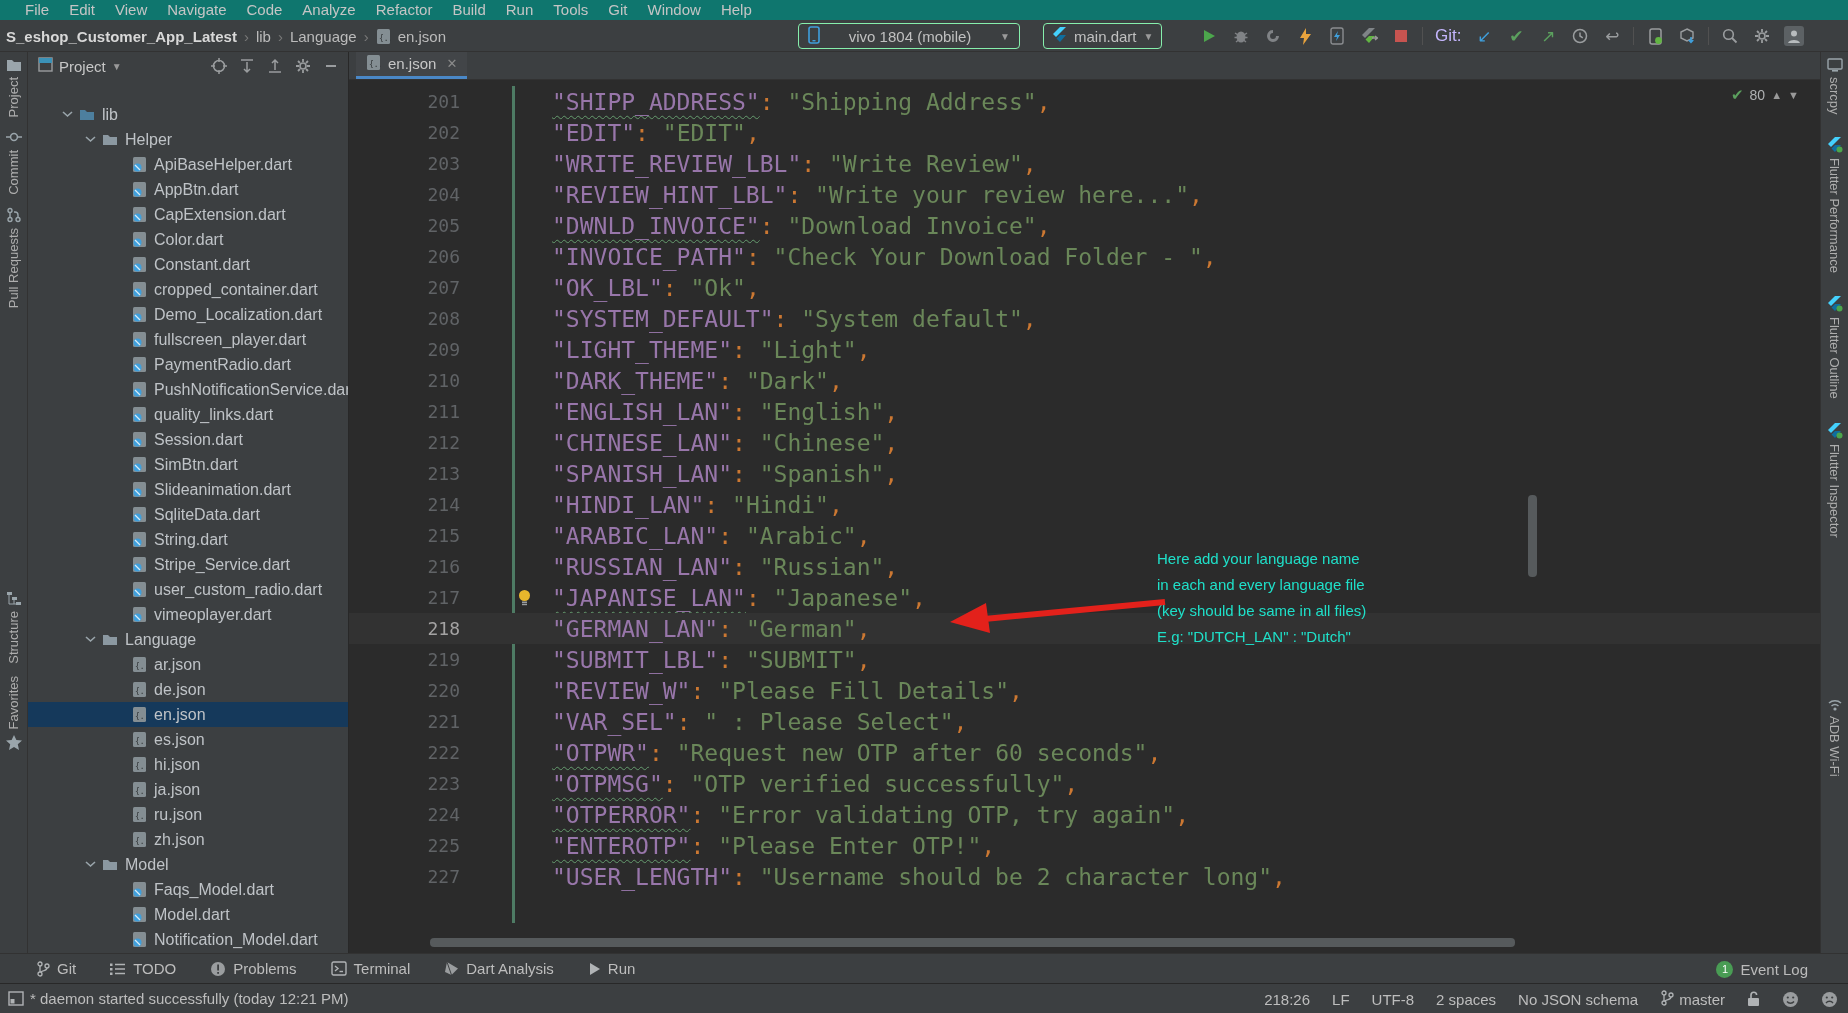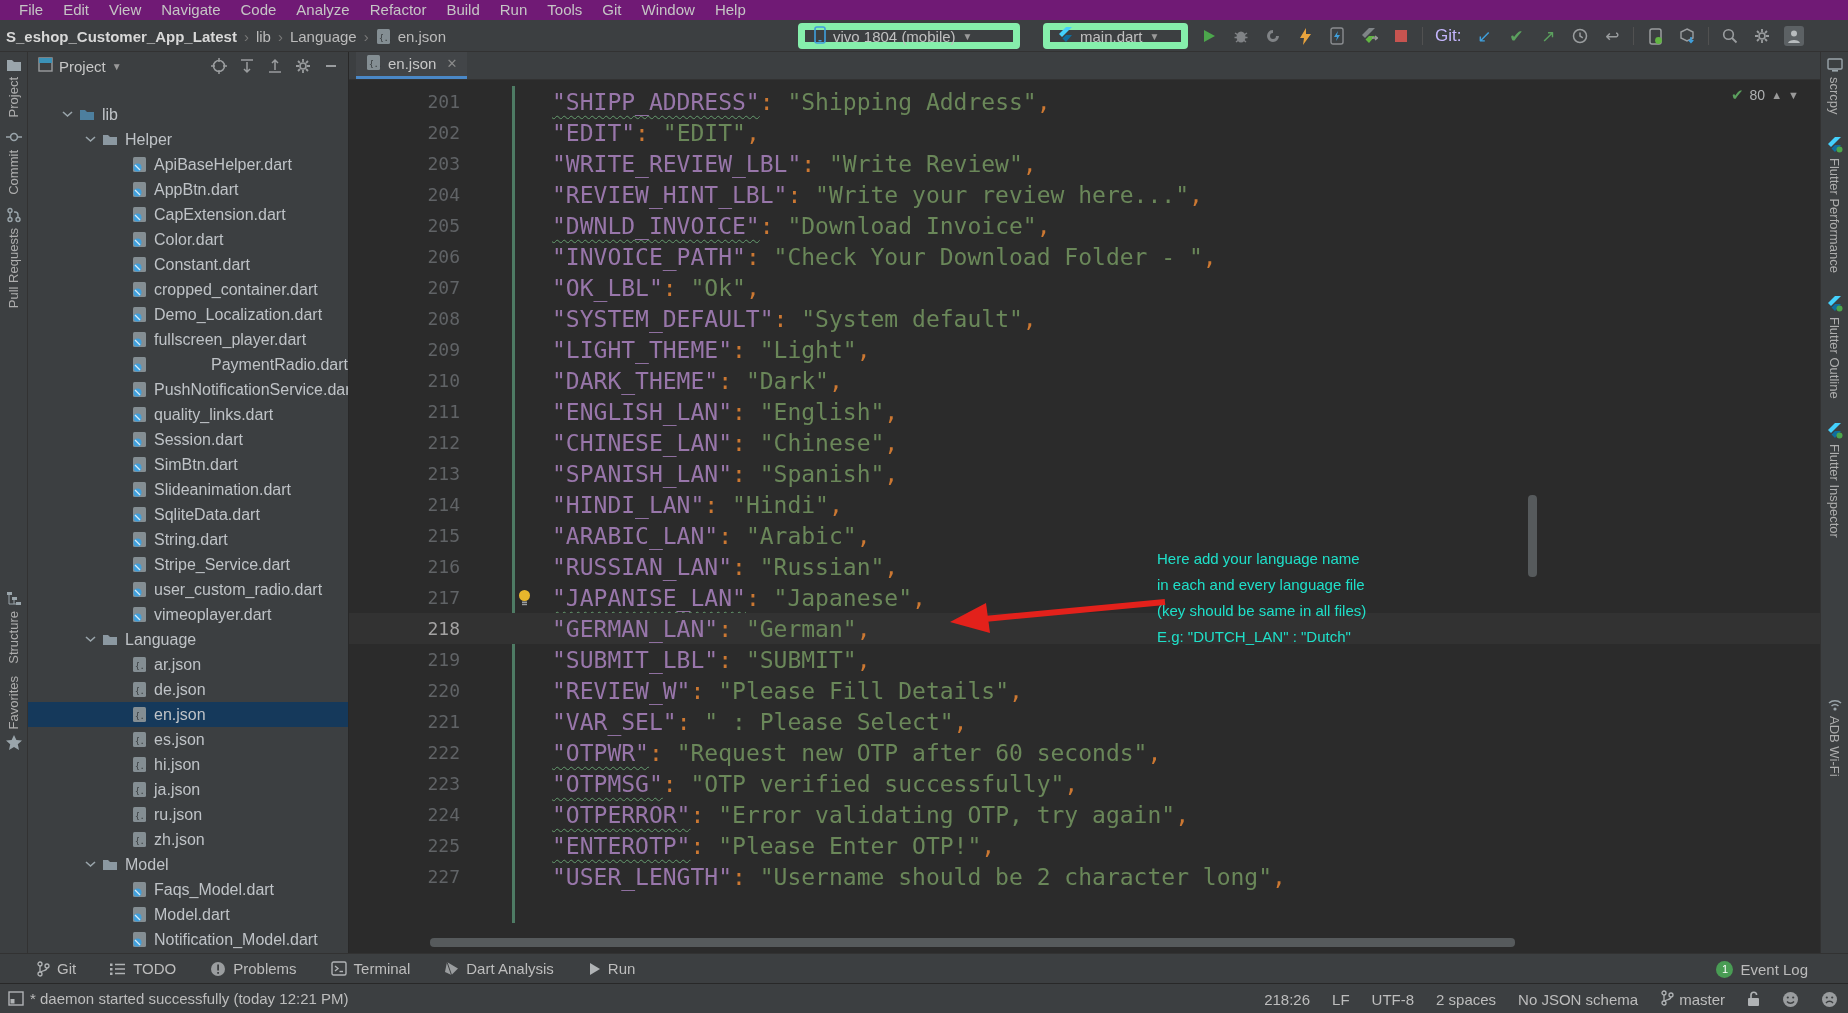--- a/index.html
+++ b/index.html
@@ -2,34 +2,34 @@
 <html><head>
 <meta charset="utf-8">
 <style>
   * { margin:0; padding:0; box-sizing:border-box; }
   html,body { width:1848px; height:1013px; overflow:hidden; background:#3c3f41;
     font-family:"Liberation Sans", sans-serif; color:#bbbbbb; }
   #app { position:relative; width:1848px; height:1013px; }
 
   
   .menubar { position:absolute; left:0; top:0; width:100%; height:20px;
-    background:#701a75; display:flex; align-items:flex-start; padding-left:10px; gap:2px; }
+    background:#0f766e; display:flex; align-items:flex-start; padding-left:16px; gap:2px; }
   .menubar .mi { font-size:15px; color:#c5c5c5; padding:0 9px; cursor:default; line-height:20px; }
 
   
   .toolrow { position:absolute; left:0; top:20px; width:100%; height:32px; background:#3c3f41;
     border-bottom:1px solid #323232; }
   .crumbs { position:absolute; left:6px; top:0; height:32px; display:flex; align-items:center; gap:7px; font-size:15px; }
   .crumb-first { font-weight:bold; color:#d8d8d8; }
   .crumb-sep { color:#787878; font-size:15px; }
-  .combo { position:absolute; top:3px; height:26px; border:7px solid #86efac; border-radius:4px;
-    display:flex; align-items:center; gap:7px; padding:0 9px; font-size:15px; color:#c0c0c0; }
+  .combo { position:absolute; top:3px; height:26px; border:1px solid #86efac; border-radius:4px;
+    display:flex; align-items:center; gap:7px; padding:0 9px; font-size:15px; color:#c0c0c0;justify-content:space-between; }
   .combo .dd { color:#9a9a9a; font-size:10px; }
   #deviceCombo { left:798px; width:222px; }
-  #configCombo { left:1043px; width:145px; }
+  #configCombo { left:1043px; width:119px; }
   .actions { position:absolute; left:1198px; top:0; height:32px; display:flex; align-items:center; gap:10px; }
   .actions .ab { width:22px; height:22px; display:flex; align-items:center; justify-content:center; }
   .actions .sep { width:1px; height:18px; background:#515151; }
   .actions .gitlabel { font-size:17px; color:#c4b5fd; padding:0 2px; }
   .glyph { font-size:17px; line-height:1; }
 
   
   .main { position:absolute; left:0; top:52px; width:100%; height:901px; display:flex; }
 
   
@@ -448,21 +448,21 @@
           <div class="trow" style="padding-left: 104px;">
             <span class="ficon">
               <svg width="15" height="17" viewBox="0 0 15 17">
                 <rect x="1" y="1" width="13" height="15" rx="1.5" fill="#848e93"></rect>
                 <circle cx="5.5" cy="11.5" r="4" fill="#3f9fdc"></circle>
                 <path d="M3 9l5 5" stroke="#d8ecf7" stroke-width="1.2"></path>
               </svg>
             </span>
             <span>fullscreen_player.dart</span>
           </div>
-          <div class="trow" style="padding-left: 104px; justify-content: space-between;">
+          <div class="trow" style="padding-left: 104px;">
             <span class="ficon">
               <svg width="15" height="17" viewBox="0 0 15 17">
                 <rect x="1" y="1" width="13" height="15" rx="1.5" fill="#848e93"></rect>
                 <circle cx="5.5" cy="11.5" r="4" fill="#3f9fdc"></circle>
                 <path d="M3 9l5 5" stroke="#d8ecf7" stroke-width="1.2"></path>
               </svg>
             </span>
             <span>PaymentRadio.dart</span>
           </div>
           <div class="trow" style="padding-left: 104px;">

